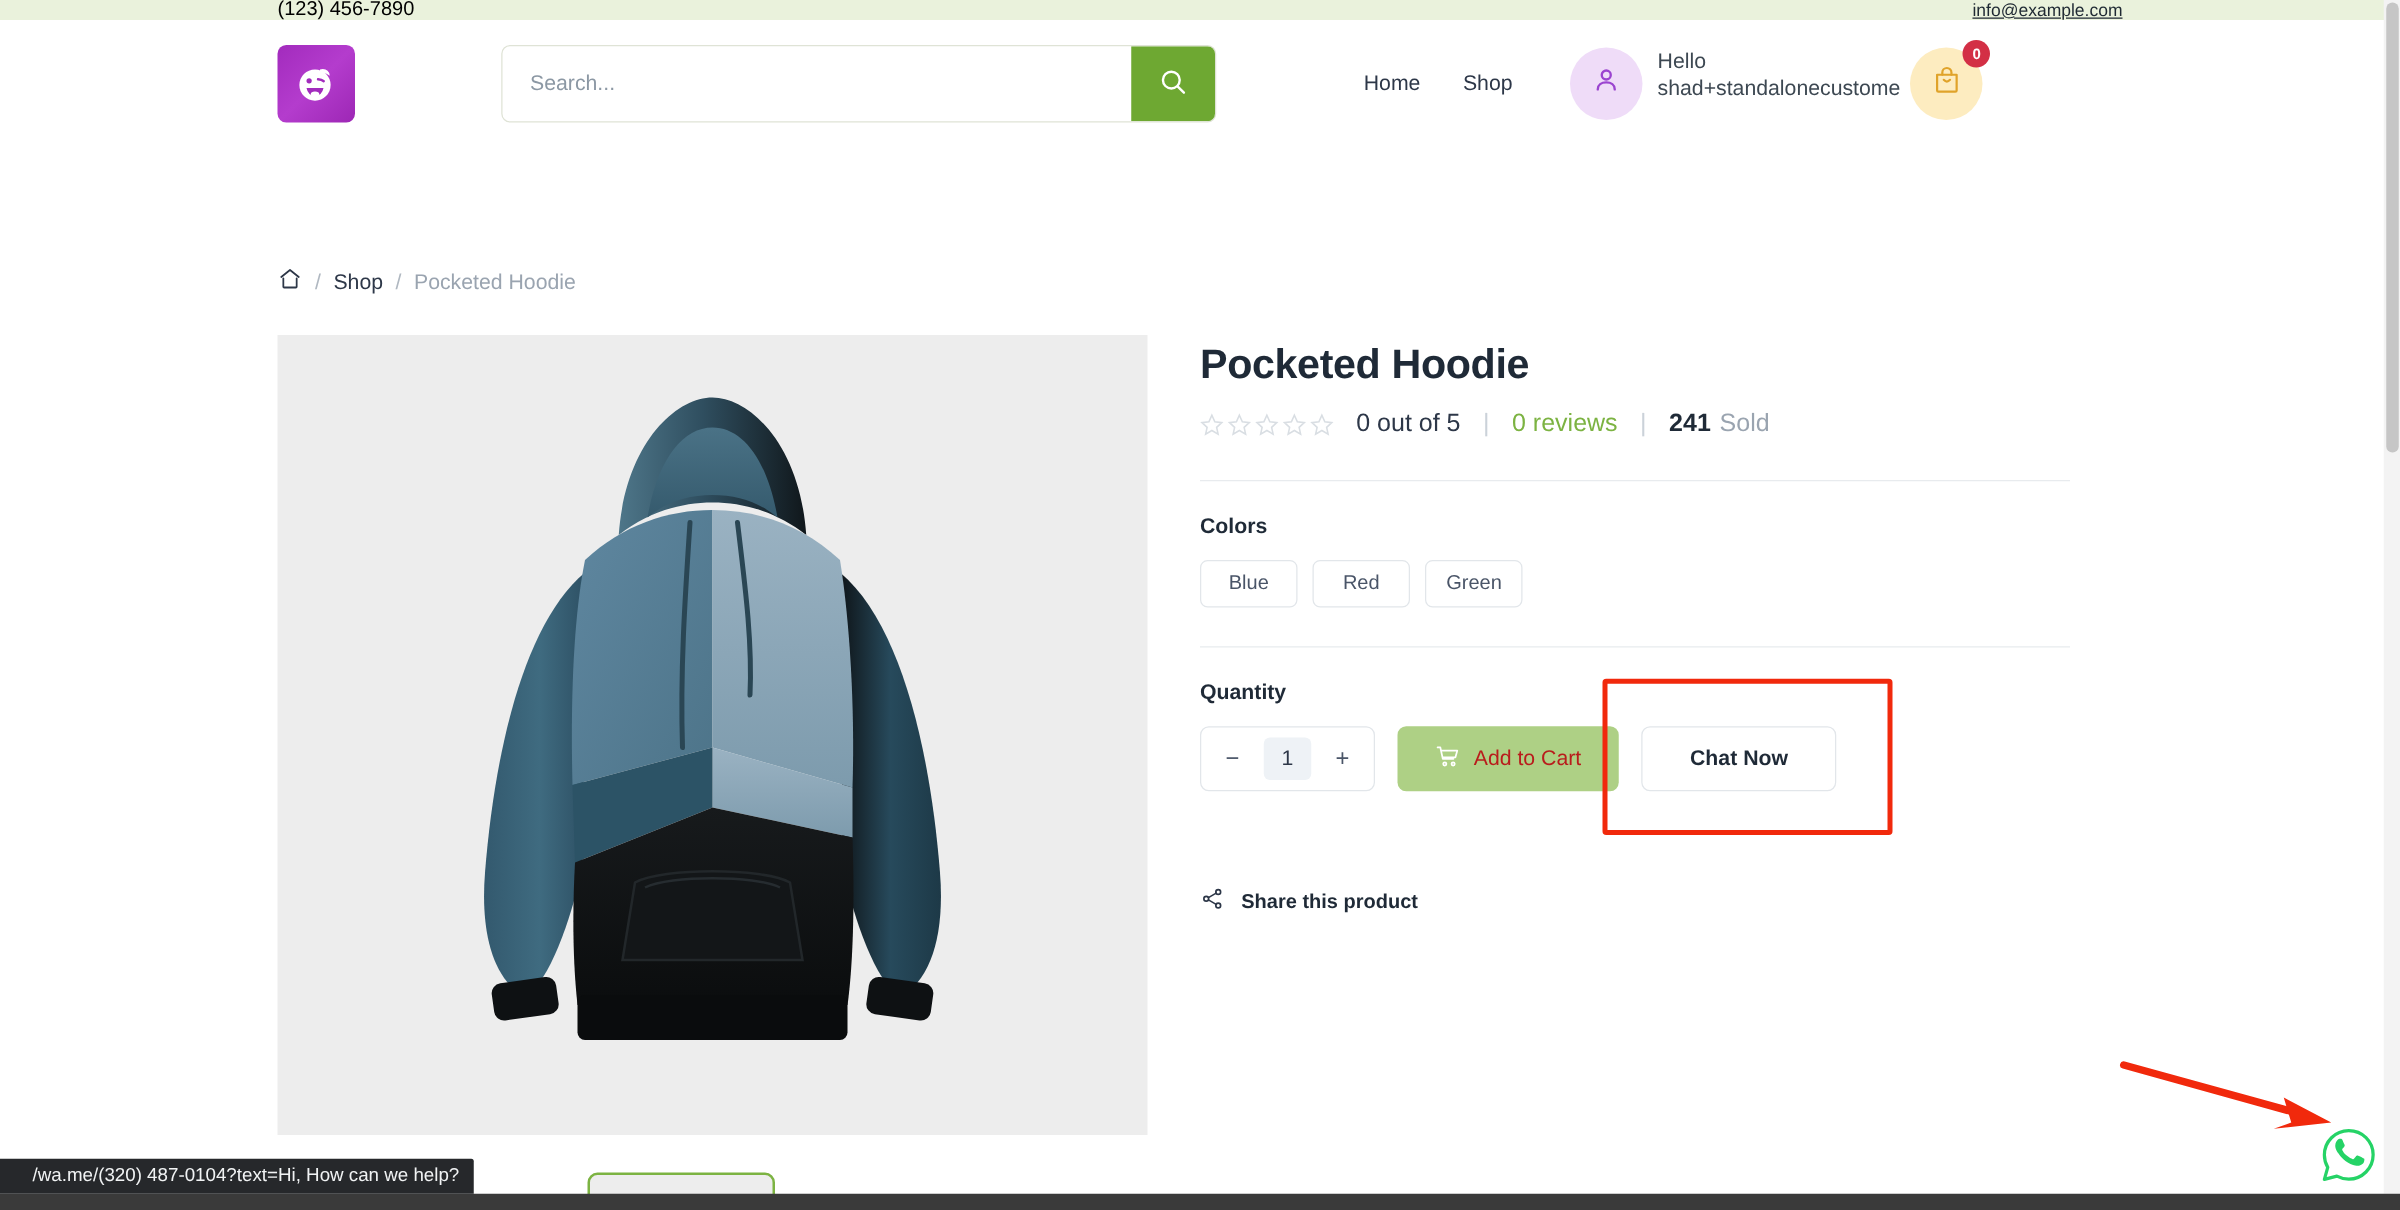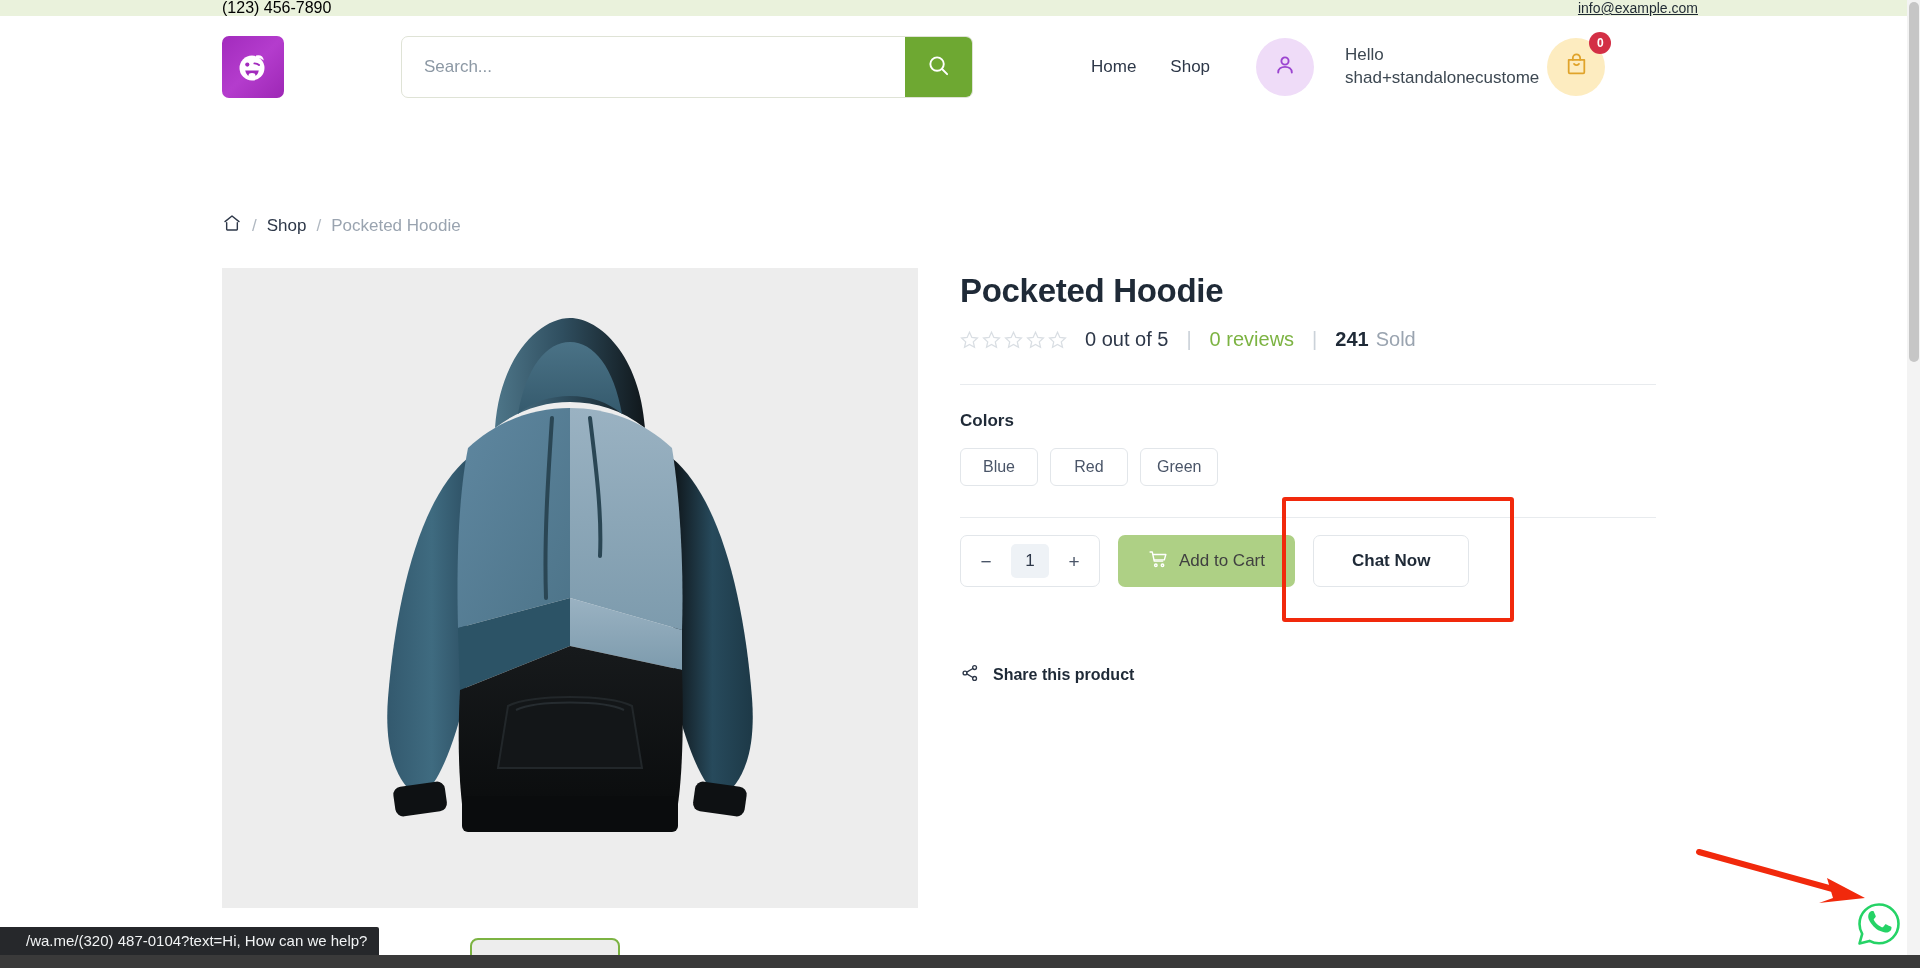--- a/index.html
+++ b/index.html
@@ -93,22 +93,22 @@
   .nav-link {
     font-size: 17px;
     color: #2d3748;
     cursor: pointer;
     text-decoration: none;
   }
 
   .account {
     margin-left: 46px;
     display: flex;
-    align-items: center;
-    gap: 31px;
+    align-items: flex-start;
+    gap: 12px;
     flex: 0 0 auto;
     cursor: pointer;
   }
   .avatar {
     width: 58px;
     height: 58px;
     border-radius: 50%;
     background: #efdcf8;
     display: flex;
     align-items: center;
@@ -314,21 +314,21 @@
     justify-content: center;
     font-size: 17px;
     color: #2d3748;
   }
   .add-cart {
     height: 52px;
     padding: 16px 30px;
     background: #aed085;
     border: none;
     border-radius: 7px;
-    color: #404040;
+    color: #b91c1c;
     font-size: 17px;
     display: flex;
     align-items: center;
     gap: 11px;
     cursor: pointer;
     font-family: "Liberation Sans", sans-serif;
   }
   .chat-now {
     height: 52px;
     padding: 0 38px;
@@ -620,20 +620,21 @@
 
     <div class="section-label">Colors</div>
     <div class="color-options">
       <button class="color-chip">Blue</button>
       <button class="color-chip">Red</button>
       <button class="color-chip">Green</button>
     </div>
 
     <div class="hr" style="margin-top:31px;"></div>
 
+    <div class="section-label">Quantity</div>
 
     <div class="buy-row">
       <div class="qty">
         <button class="qty-btn">−</button>
         <span class="qty-value">1</span>
         <button class="qty-btn">+</button>
       </div>
 
       <button class="add-cart">
         <span>

